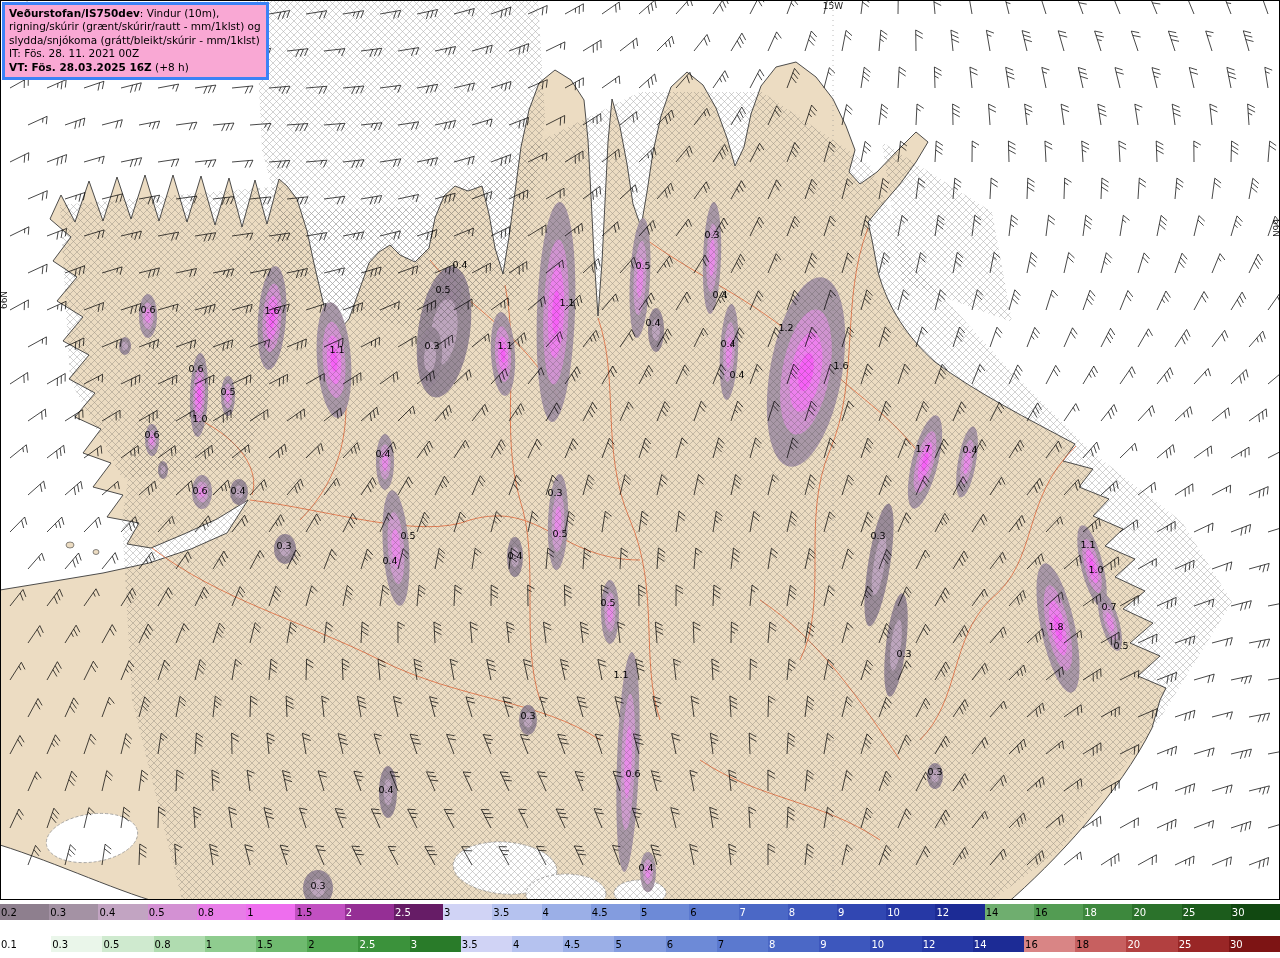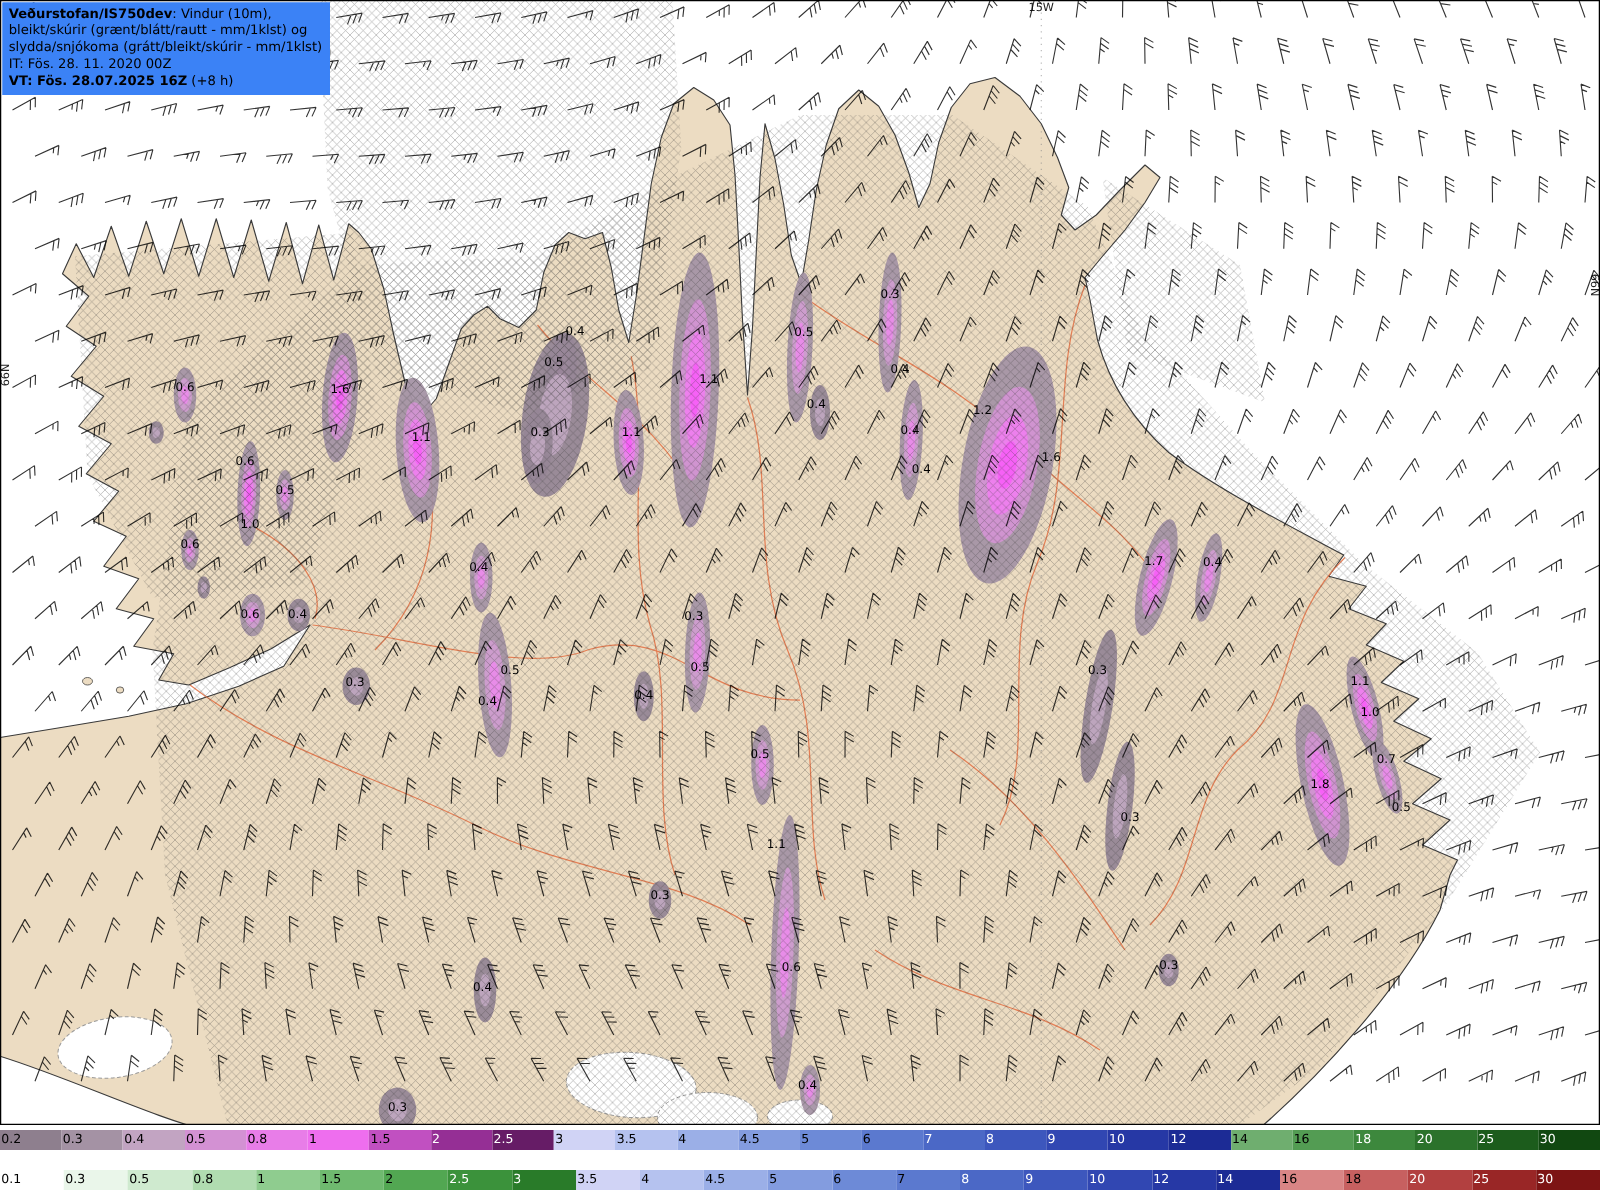--- a/index.html
+++ b/index.html
@@ -1,19 +1,19 @@
 <!DOCTYPE html>
 <html><head>
 <meta charset="utf-8">
 <style>
   html,body{margin:0;padding:0;background:#fff;}
   .stage{position:relative;width:1280px;height:958px;overflow:hidden;background:#fff;
          font-family:"DejaVu Sans",sans-serif;}
   #mapsvg{position:absolute;left:0;top:0;display:block;}
-  .infobox{position:absolute;left:2px;top:2px;background:#3b82f6;border:1px solid #3b82f6;
+  .infobox{position:absolute;left:2px;top:2px;background:#f9a8d4;border:3px solid #3b82f6;
            padding:2px 5px 3px 4px;font-size:10.5px;line-height:1.28;color:#000;z-index:5;}
   .infobox .b{font-weight:bold;}
   .cbar{position:absolute;left:0;width:1280px;height:16px;display:flex;}
   #cbar-snow{top:904px;}
   #cbar-rain{top:936px;}
   .cbcell{flex:1;position:relative;}
   .cblabel{position:absolute;left:1px;top:50%;transform:translateY(-50%);
            font-size:10px;white-space:nowrap;}
   .plabel{font-size:9.5px;fill:#000;text-anchor:middle;}
   .gridlabel{font-size:9px;fill:#222;text-anchor:middle;}
@@ -338,24 +338,24 @@
         <text x="646" y="871" class="plabel">0.4</text>
         <text x="318" y="889" class="plabel">0.3</text>
         <text x="935" y="775" class="plabel">0.3</text>
       </g>
 
     <rect x="0.5" y="0.5" width="1279" height="899" fill="none" stroke="#000" stroke-width="1"></rect>
   </svg>
 
   <div class="infobox">
     <div><span class="b">Veðurstofan/IS750dev</span><span>: Vindur (10m),</span></div>
-    <div>bleikt/skúrir (grænt/blátt/rautt - mm/1klst) og</div>
+    <div>rigning/skúrir (grænt/skúrir/rautt - mm/1klst) og</div>
     <div>slydda/snjókoma (grátt/bleikt/skúrir - mm/1klst)</div>
-    <div>IT: Fös. 28. 11. 2020 00Z</div>
-    <div><span class="b">VT: Fös. 28.07.2025 16Z</span><span> (+8 h)</span></div>
+    <div>IT: Fös. 28. 11. 2021 00Z</div>
+    <div><span class="b">VT: Fös. 28.03.2025 16Z</span><span> (+8 h)</span></div>
   </div>
 
   <div id="cbar-snow" class="cbar">
       <div class="cbcell" style="background: rgb(142, 127, 142);">
         <span class="cblabel" style="color: rgb(0, 0, 0); text-align: right;">0.2</span>
       </div>
       <div class="cbcell" style="background: rgb(164, 146, 164);">
         <span class="cblabel" style="color: rgb(0, 0, 0);">0.3</span>
       </div>
       <div class="cbcell" style="background: rgb(194, 164, 194);">

